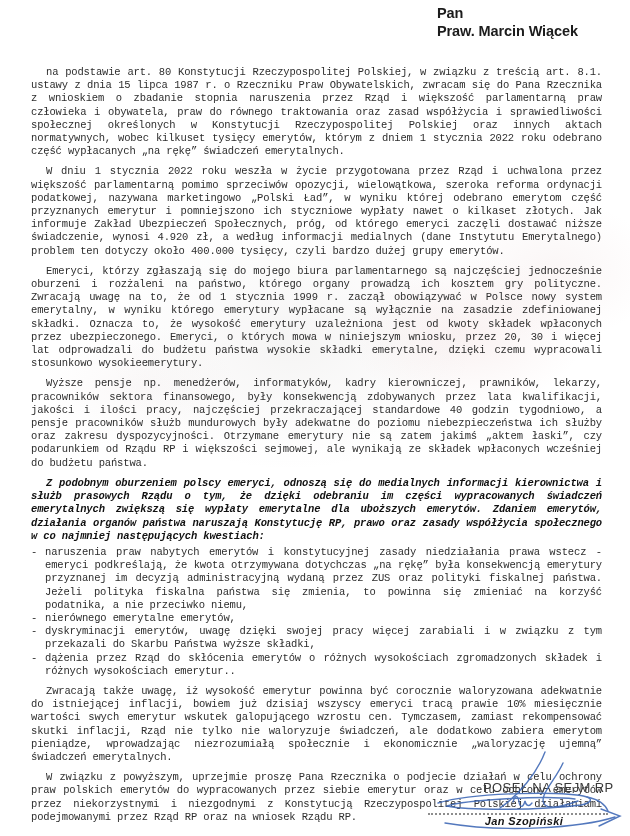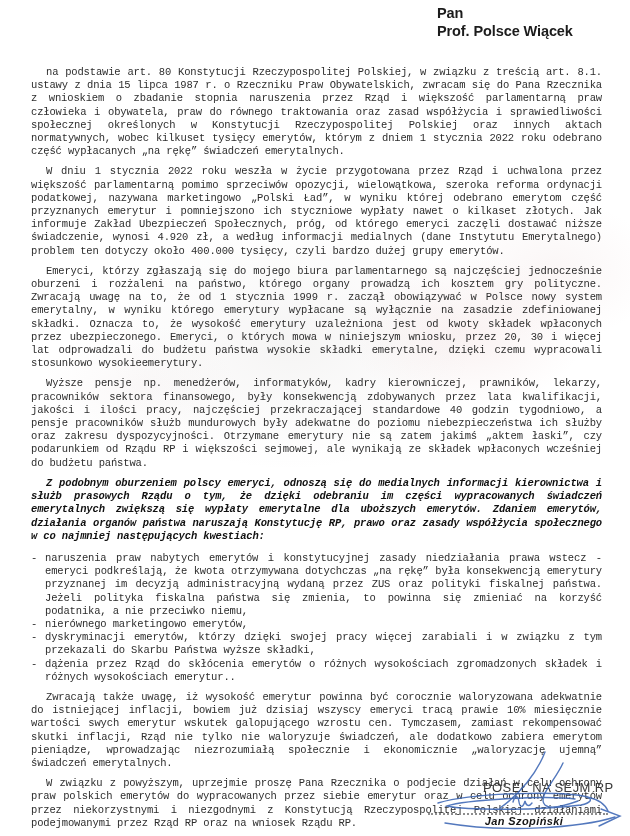--- a/index.html
+++ b/index.html
@@ -41,21 +41,21 @@
     position: absolute; left: 31px; right: 28px; top: 66px;
     font-size: 10.5px; line-height: 13.2px;
     letter-spacing: -0.15px;
     text-align: justify;
     color: #2d2d2d;
     font-family: Liberation Mono, monospace;
   }
   .body-text p { margin: 0 0 7px 0; text-indent: 15px; }
   .body-text p.emph {
     font-weight: bold; font-style: italic; color: #111;
-    margin-bottom: 9px;
+    margin-bottom: 3px;
   }
   .bullet-list { margin: 0 0 7px 0; }
   .bullet {
     display: flex; align-items: flex-start; margin: 0;
   }
   .bullet .dash { flex: none; width: 14px; text-align: left; }
   .bullet .btxt { flex: 1; text-align: justify; }
   .sig-role {
     position: absolute; left: 483px; top: 780px;
     font-size: 13px; letter-spacing: 0.4px;
@@ -81,42 +81,42 @@
 </style>
 </head>
 <body>
 
 <div class="page">
 
   <div class="watermark"></div>
 
   <div class="recipient">
     <div class="r-bold">Pan</div>
-    <div class="r-bold">Prof. Polsce Wiącek</div>
+    <div class="r-bold">Praw. Marcin Wiącek</div>
   </div>
 
   <div class="body-text">
     <p>na podstawie art. 80 Konstytucji Rzeczypospolitej Polskiej, w związku z treścią art. 8.1. ustawy z dnia 15 lipca 1987 r. o Rzeczniku Praw Obywatelskich, zwracam się do Pana Rzecznika z wnioskiem o zbadanie stopnia naruszenia przez Rząd i większość parlamentarną praw człowieka i obywatela, praw do równego traktowania oraz zasad współżycia i sprawiedliwości społecznej określonych w Konstytucji Rzeczypospolitej Polskiej oraz innych aktach normatywnych, wobec kilkuset tysięcy emerytów, którym z dniem 1 stycznia 2022 roku odebrano część wypłacanych „na rękę” świadczeń emerytalnych.</p>
     <p>W dniu 1 stycznia 2022 roku weszła w życie przygotowana przez Rząd i uchwalona przez większość parlamentarną pomimo sprzeciwów opozycji, wielowątkowa, szeroka reforma ordynacji podatkowej, nazywana marketingowo „Polski Ład”, w wyniku której odebrano emerytom część przyznanych emerytur i pomniejszono ich styczniowe wypłaty nawet o kilkaset złotych. Jak informuje Zakład Ubezpieczeń Społecznych, próg, od którego emeryci zaczęli dostawać niższe świadczenie, wynosi 4.920 zł, a według informacji medialnych (dane Instytutu Emerytalnego) problem ten dotyczy około 400.000 tysięcy, czyli bardzo dużej grupy emerytów.</p>
     <p>Emeryci, którzy zgłaszają się do mojego biura parlamentarnego są najczęściej jednocześnie oburzeni i rozżaleni na państwo, którego organy prowadzą ich kosztem gry polityczne. Zwracają uwagę na to, że od 1 stycznia 1999 r. zaczął obowiązywać w Polsce nowy system emerytalny, w wyniku którego emerytury wypłacane są wyłącznie na zasadzie zdefiniowanej składki. Oznacza to, że wysokość emerytury uzależniona jest od kwoty składek wpłaconych przez ubezpieczonego. Emeryci, o których mowa w niniejszym wniosku, przez 20, 30 i więcej lat odprowadzali do budżetu państwa wysokie składki emerytalne, dzięki czemu wypracowali stosunkowo wysokieemerytury.</p>
     <p>Wyższe pensje np. menedżerów, informatyków, kadry kierowniczej, prawników, lekarzy, pracowników sektora finansowego, były konsekwencją zdobywanych przez lata kwalifikacji, jakości i ilości pracy, najczęściej przekraczającej standardowe 40 godzin tygodniowo, a pensje pracowników służb mundurowych były adekwatne do poziomu niebezpieczeństwa ich służby oraz zakresu dyspozycyjności. Otrzymane emerytury nie są zatem jakimś „aktem łaski”, czy podarunkiem od Rządu RP i większości sejmowej, ale wynikają ze składek wpłaconych wcześniej do budżetu państwa.</p>
     <p class="emph">Z podobnym oburzeniem polscy emeryci, odnoszą się do medialnych informacji kierownictwa i służb prasowych Rządu o tym, że dzięki odebraniu im części wypracowanych świadczeń emerytalnych zwiększą się wypłaty emerytalne dla uboższych emerytów. Zdaniem emerytów, działania organów państwa naruszają Konstytucję RP, prawo oraz zasady współżycia społecznego w co najmniej następujących kwestiach:</p>
 
     <div class="bullet-list">
       <div class="bullet">
         <span class="dash">-</span>
         <span class="btxt">naruszenia praw nabytych emerytów i konstytucyjnej zasady niedziałania prawa wstecz - emeryci podkreślają, że kwota otrzymywana dotychczas „na rękę” była konsekwencją emerytury przyznanej im decyzją administracyjną wydaną przez ZUS oraz polityki fiskalnej państwa. Jeżeli polityka fiskalna państwa się zmienia, to powinna się zmieniać na korzyść podatnika, a nie przeciwko niemu,</span>
       </div>
       <div class="bullet">
         <span class="dash">-</span>
-        <span class="btxt">nierównego marketingowo emerytów,</span>
+        <span class="btxt">nierównego emerytalne emerytów,</span>
       </div>
       <div class="bullet">
         <span class="dash">-</span>
-        <span class="btxt">dyskryminacji emerytów, którzy dzięki swojej pracy więcej zarabiali i w związku z tym przekazali do Skarbu Państwa wyższe składki,</span>
+        <span class="btxt">dyskryminacji emerytów, uwagę dzięki swojej pracy więcej zarabiali i w związku z tym przekazali do Skarbu Państwa wyższe składki,</span>
       </div>
       <div class="bullet">
         <span class="dash">-</span>
         <span class="btxt">dążenia przez Rząd do skłócenia emerytów o różnych wysokościach zgromadzonych składek i różnych wysokościach emerytur..</span>
       </div>
     </div>
 
     <p>Zwracają także uwagę, iż wysokość emerytur powinna być corocznie waloryzowana adekwatnie do istniejącej inflacji, bowiem już dzisiaj wszyscy emeryci tracą prawie 10% miesięcznie wartości swych emerytur wskutek galopującego wzrostu cen. Tymczasem, zamiast rekompensować skutki inflacji, Rząd nie tylko nie waloryzuje świadczeń, ale dodatkowo zabiera emerytom pieniądze, wprowadzając niezrozumiałą społecznie i ekonomicznie „waloryzację ujemną” świadczeń emerytalnych.</p>
     <p>W związku z powyższym, uprzejmie proszę Pana Rzecznika o podjecie działań w celu ochrony praw polskich emerytów do wypracowanych przez siebie emerytur oraz w celu ochrony emerytów przez niekorzystnymi i niezgodnymi z Konstytucją Rzeczypospolitej Polskiej działaniami podejmowanymi przez Rząd RP oraz na wniosek Rządu RP.</p>
   </div>

